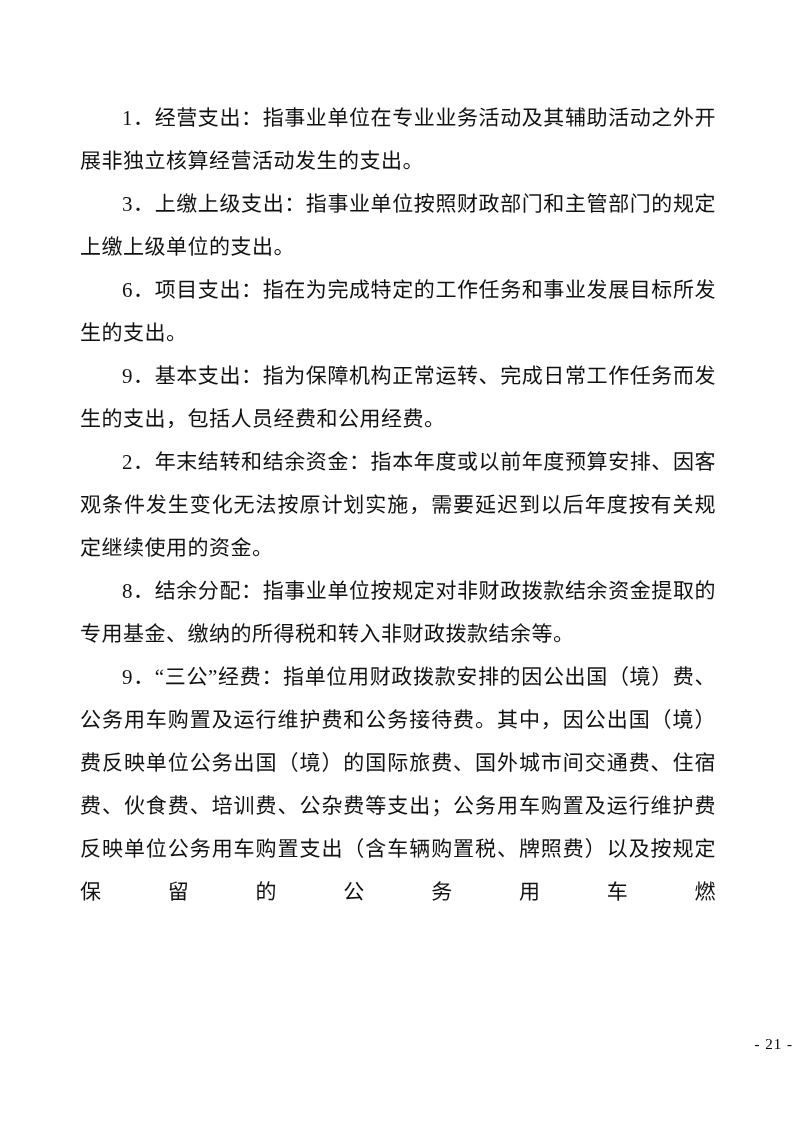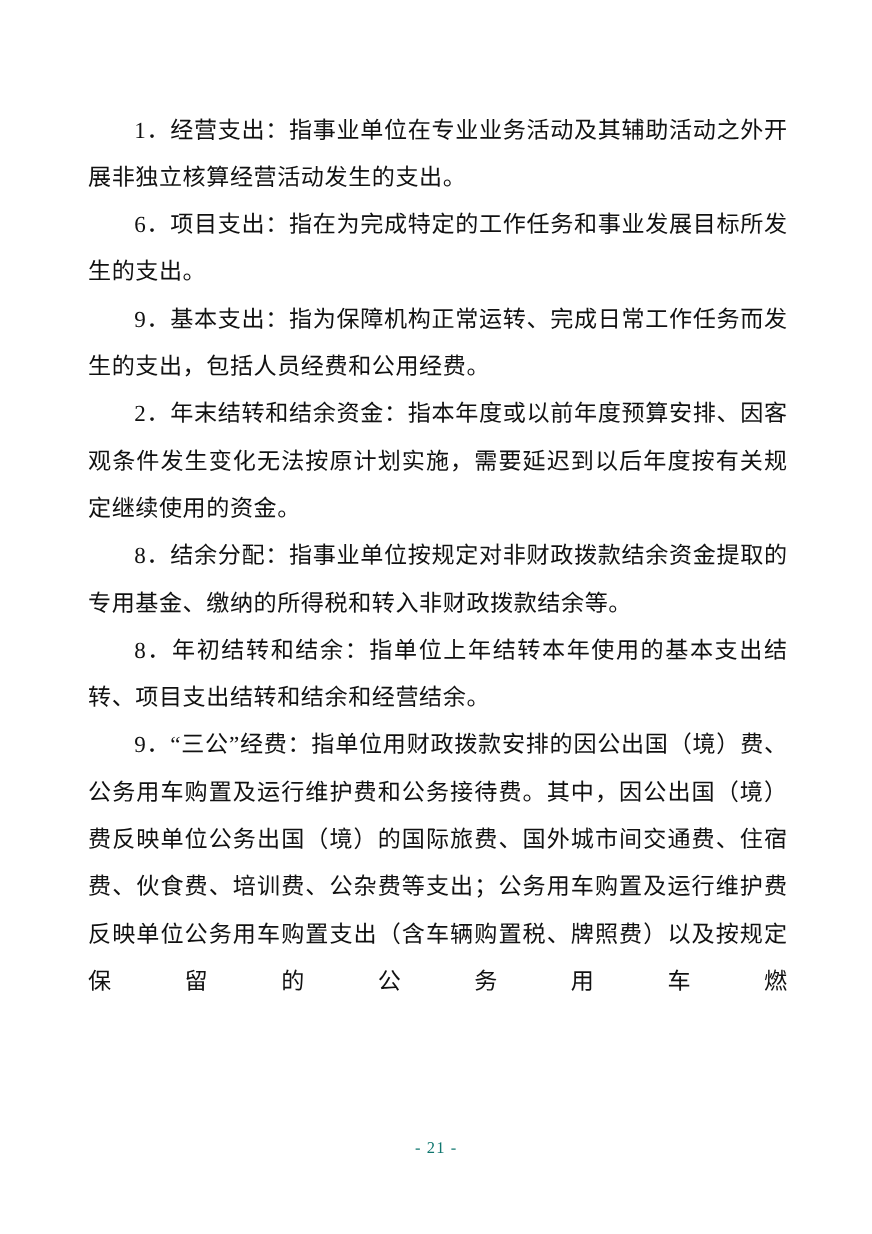--- a/index.html
+++ b/index.html
@@ -35,34 +35,34 @@
   }
   
   .content p.continued {
     text-align-last: justify;
   }
   .footer {
     position: absolute;
     left: 0;
     top: 1036px;
     width: 100%;
-    text-align: center;
+    text-align: right;
     font-size: 15px;
     letter-spacing: 1px;
-    color: #0f766e;
+    color: #000000;
     font-family: "Liberation Serif", serif;
   }
 </style>
 </head>
 <body>
 
 <div class="page">
   <div class="content">
     <p>1．经营支出：指事业单位在专业业务活动及其辅助活动之外开展非独立核算经营活动发生的支出。</p>
+    <p>3．上缴上级支出：指事业单位按照财政部门和主管部门的规定上缴上级单位的支出。</p>
     <p>6．项目支出：指在为完成特定的工作任务和事业发展目标所发生的支出。</p>
     <p>9．基本支出：指为保障机构正常运转、完成日常工作任务而发生的支出，包括人员经费和公用经费。</p>
     <p>2．年末结转和结余资金：指本年度或以前年度预算安排、因客观条件发生变化无法按原计划实施，需要延迟到以后年度按有关规定继续使用的资金。</p>
     <p>8．结余分配：指事业单位按规定对非财政拨款结余资金提取的专用基金、缴纳的所得税和转入非财政拨款结余等。</p>
-    <p>8．年初结转和结余：指单位上年结转本年使用的基本支出结转、项目支出结转和结余和经营结余。</p>
     <p class="continued">9．“三公”经费：指单位用财政拨款安排的因公出国（境）费、公务用车购置及运行维护费和公务接待费。其中，因公出国（境）费反映单位公务出国（境）的国际旅费、国外城市间交通费、住宿费、伙食费、培训费、公杂费等支出；公务用车购置及运行维护费反映单位公务用车购置支出（含车辆购置税、牌照费）以及按规定保留的公务用车燃</p>
   </div>
   <div class="footer">- 21 -</div>
 </div>
 
 </body></html>

